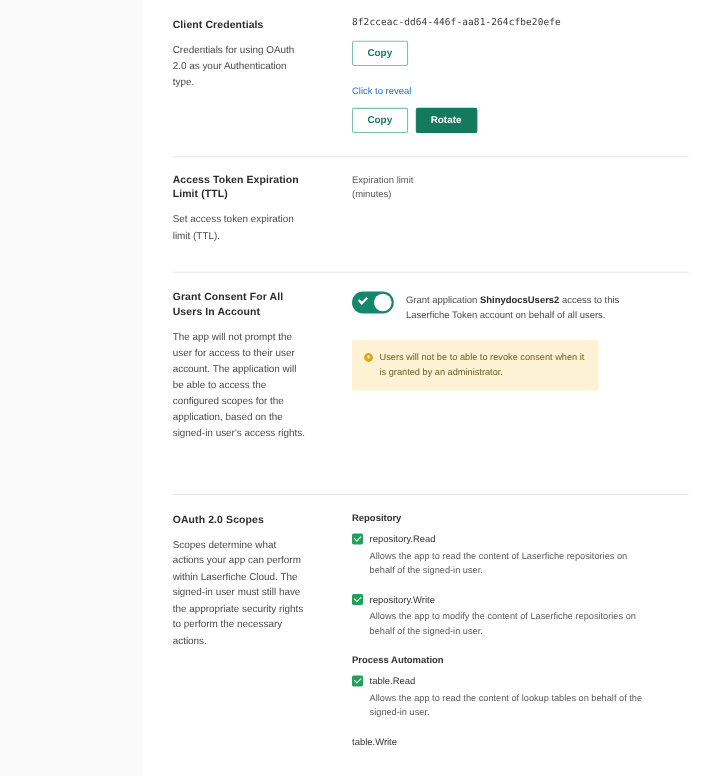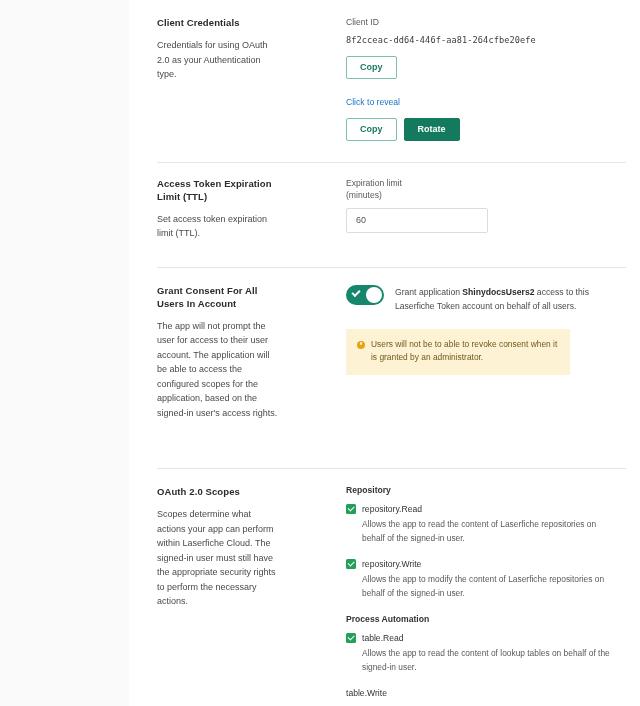--- a/index.html
+++ b/index.html
@@ -29,21 +29,20 @@
     height: 706px;
     overflow: hidden;
     position: relative;
   }
 
   
   .section {
     display: flex;
     align-items: flex-start;
     padding: 0 14px 0 28px;
-    gap: 26px;
   }
   .sec-desc {
     width: 133px;
     flex: 0 0 133px;
     padding-right: 12px;
   }
   .sec-body {
     flex: 1 1 auto;
     padding-left: 30px;
   }
@@ -240,21 +239,20 @@
   <div class="left-rail"></div>
 
   <div class="content">
 
     <div class="section" style="padding-top:16px;">
       <div class="sec-desc">
         <div class="sec-title">Client Credentials</div>
         <div class="sec-text">Credentials for using OAuth 2.0 as your Authentication type.</div>
       </div>
       <div class="sec-body">
-        <div class="field-label">Client ID</div>
         <div class="mono-val">8f2cceac-dd64-446f-aa81-264cfbe20efe</div>
         <div class="btn-row">
           <button class="btn btn-outline">Copy</button>
         </div>
         <a class="link">Click to reveal</a>
         <div class="btn-row">
           <button class="btn btn-outline">Copy</button>
           <button class="btn btn-solid">Rotate</button>
         </div>
       </div>
@@ -262,21 +260,20 @@
 
     <div class="divider" style="margin-top:9px;"></div>
 
     <div class="section" style="padding-top:14px;">
       <div class="sec-desc">
         <div class="sec-title">Access Token Expiration Limit (TTL)</div>
         <div class="sec-text">Set access token expiration limit (TTL).</div>
       </div>
       <div class="sec-body">
         <div class="field-label" style="max-width:90px;">Expiration limit (minutes)</div>
-        <input class="txt-input" type="text" value="60" style="">
       </div>
     </div>
 
     <div class="divider" style="margin-top:26px;"></div>
 
     <div class="section" style="padding-top:16px;">
       <div class="sec-desc">
         <div class="sec-title">Grant Consent For All Users In Account</div>
         <div class="sec-text">The app will not prompt the user for access to their user account. The application will be able to access the configured scopes for the application, based on the signed-in user's access rights.</div>
       </div>

